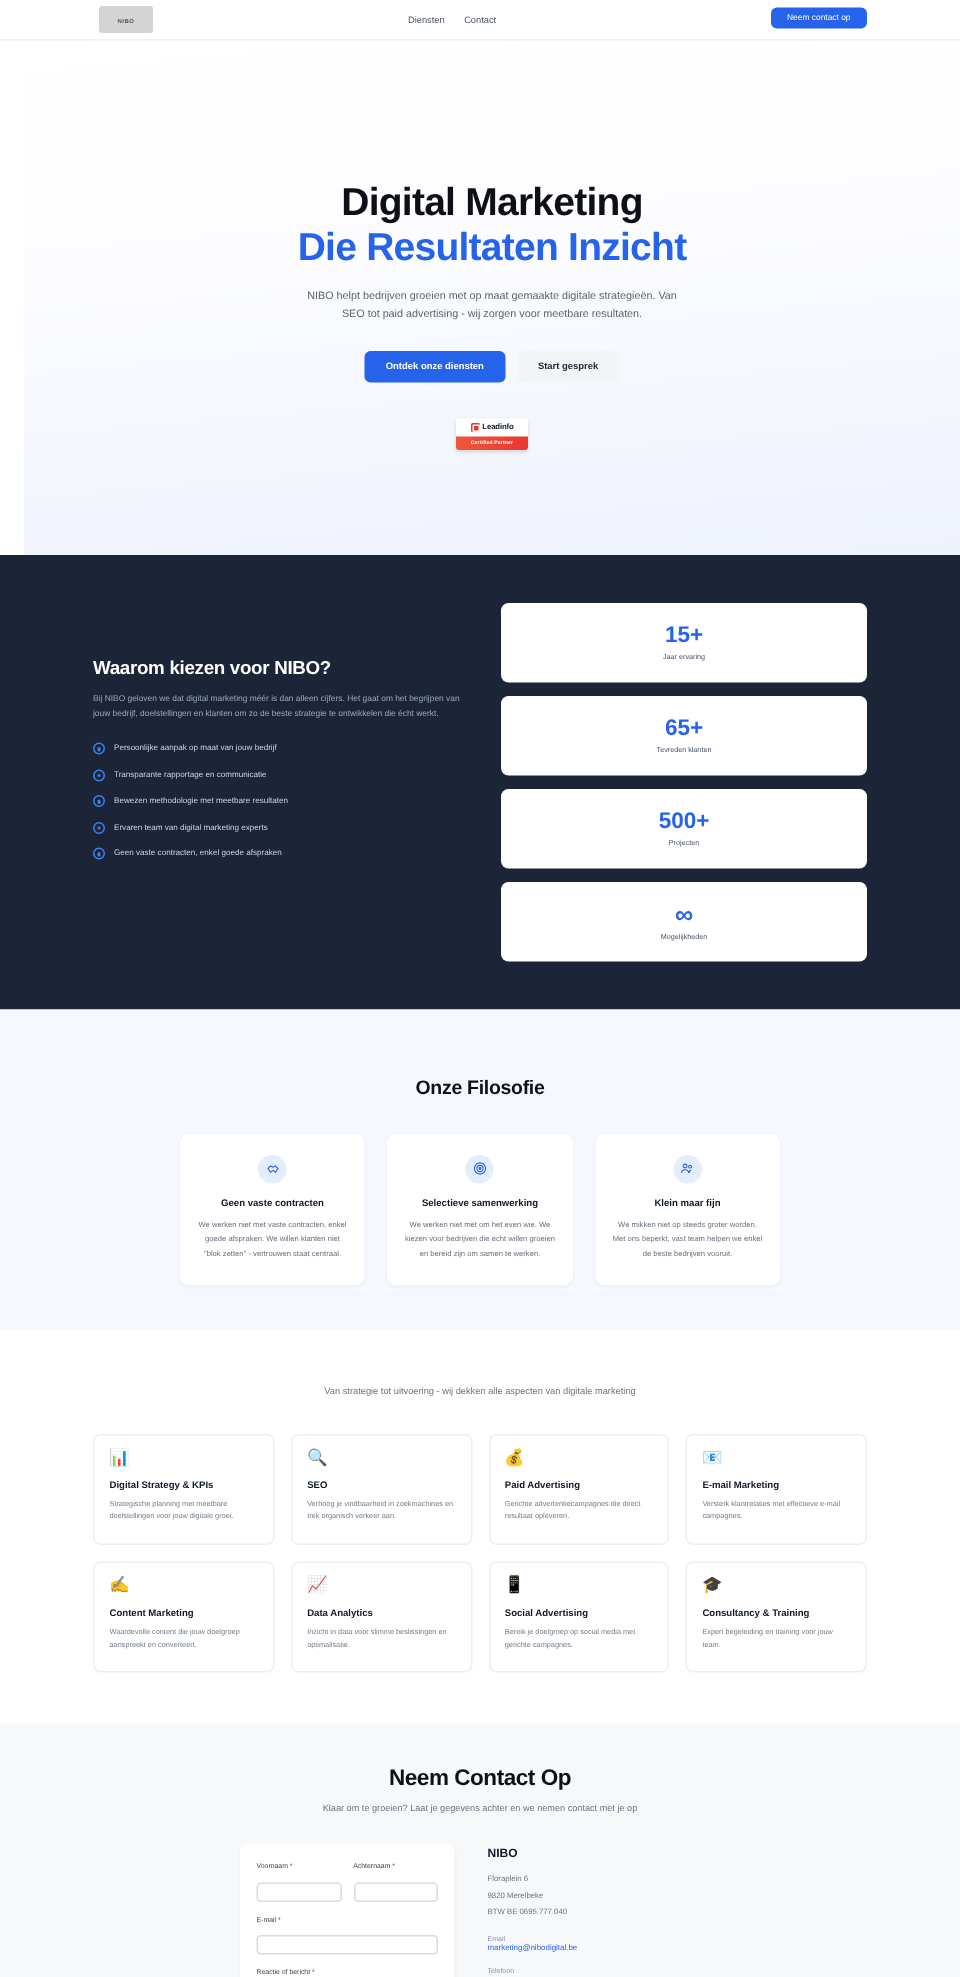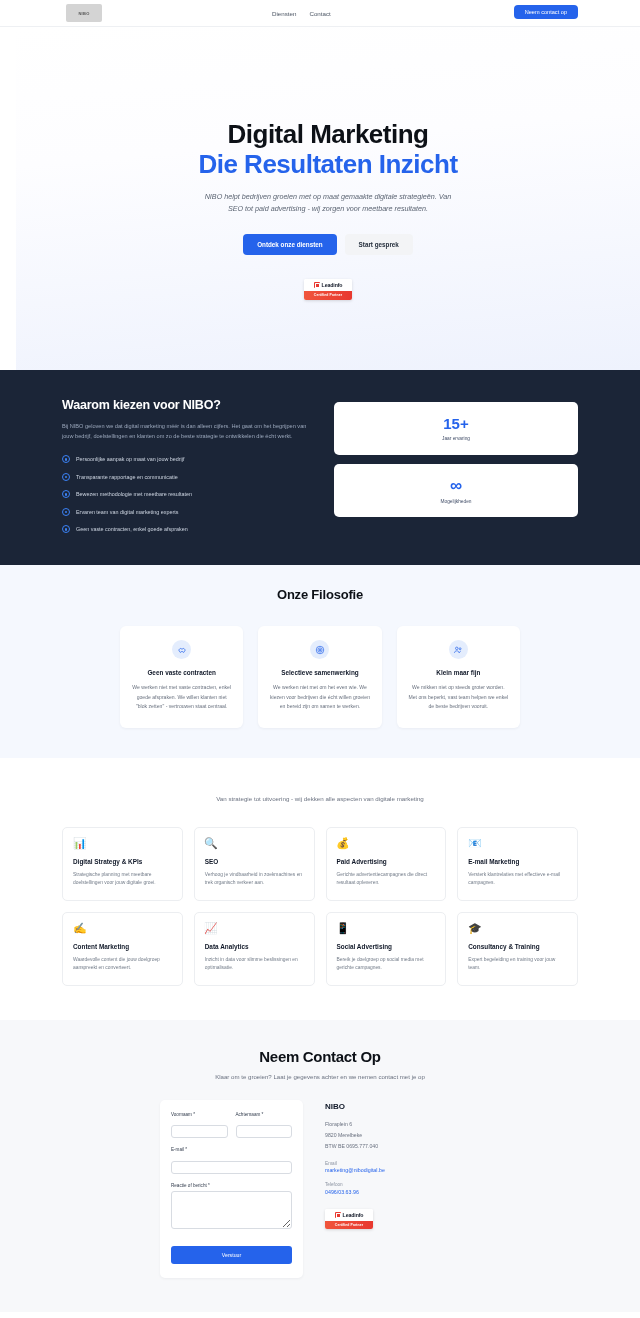--- a/index.html
+++ b/index.html
@@ -36,21 +36,21 @@
 
   
   .hero {
     background:linear-gradient(175deg,#ffffff 0%,#fdfdff 35%,#eef2fd 100%);
     padding:92px 0 70px; text-align:center;margin-left:16px;
   }
   .hero h1 { font-size:26px; font-weight:800; letter-spacing:-.5px; line-height:1.17; color:#0d1117; }
   .hero h1 .accent { color:#2563eb; display:block; }
   .hero p {
     margin:11px auto 0; max-width:258px;
-    font-size:7.2px; line-height:1.75; color:#5b6472;font-style:italic;
+    font-size:7.2px; line-height:1.75; color:#5b6472;
   }
   .hero-btns { margin-top:18px; display:flex; justify-content:center; gap:8px; }
   .btn-primary {
     background:#2563eb; color:#fff; border:none; cursor:pointer;
     font-size:6.3px; font-weight:700; padding:7px 14px; border-radius:4px;
   }
   .btn-secondary {
     background:#f3f4f6; color:#1f2937; border:none; cursor:pointer;
     font-size:6.3px; font-weight:700; padding:7px 14px; border-radius:4px;
   }
@@ -65,42 +65,42 @@
   .leadinfo-bot {
     background:linear-gradient(90deg,#f0553c,#e8382f);
     color:#fff; font-size:3.4px; font-weight:700; text-align:center; padding:2.4px 0;
     letter-spacing:.1px;
   }
 
   
   .why { background:#1b2537; padding:28px 0 32px; }
   .why-inner { width:516px; margin:0 auto; display:flex; gap:26px; }
   .why-left { width:246px; }
-  .why-left h2 { color:#fff; font-size:12.5px; font-weight:800; letter-spacing:-.2px; }
+  .why-left h2 { color:#fff; font-size:12.5px; font-weight:800; letter-spacing:-.2px;margin-top:40px; }
   .why-left .lead { margin-top:9px; font-size:5.6px; line-height:1.85; color:#9aa7bb; }
   .why-list { margin-top:14px; display:flex; flex-direction:column; gap:9.5px; }
   .why-item { display:flex; align-items:center; gap:6px; }
   .check-dot {
     width:8px; height:8px; border-radius:50%;
     border:1px solid #3b82f6; background:#1b2537;
     display:flex; align-items:center; justify-content:center; flex:0 0 auto;
   }
   .check-dot i { width:2.6px; height:2.6px; border-radius:50%; background:#3b82f6; display:block; }
   .why-item span.txt { font-size:5.4px; color:#cdd5e1; }
   .stats { width:244px; display:grid; grid-template-columns:1fr; gap:9px; align-content:start; padding-top:4px; }
   .stat {
     background:#fff; border-radius:5px; height:53px;
     display:flex; flex-direction:column; align-items:center; justify-content:center;
   }
   .stat .num { font-size:15px; font-weight:800; color:#2563eb; line-height:1; }
   .stat .num.inf { font-size:17px; }
   .stat .lbl { margin-top:5px; font-size:4.8px; color:#44506a; }
 
   
-  .philo { background:#f5f8fe; padding:22px 0 30px; }
+  .philo { background:#f5f8fe; padding:44px 0 30px; }
   .philo h2 { text-align:center; font-size:13px; font-weight:800; color:#0d1117; letter-spacing:-.2px; }
   .philo-cards { width:400px; margin:24px auto 0; display:flex; gap:15px; }
   .philo-card {
     flex:1; background:#fff; border-radius:6px; padding:14px 11px 16px;
     text-align:center; box-shadow:0 1px 3px rgba(16,24,40,.05);
   }
   .philo-icon {
     width:19px; height:19px; margin:0 auto; border-radius:50%;
     background:#e4edfd; display:flex; align-items:center; justify-content:center;
   }
@@ -225,20 +225,28 @@
             <span class="txt">Geen vaste contracten, enkel goede afspraken</span>
           </div>
         </div>
       </div>
       <div class="stats">
         <div class="stat">
           <div class="num">15+</div>
           <div class="lbl">Jaar ervaring</div>
         </div>
         <div class="stat">
+          <div class="num">65+</div>
+          <div class="lbl">Tevreden klanten</div>
+        </div>
+        <div class="stat">
+          <div class="num">500+</div>
+          <div class="lbl">Projecten</div>
+        </div>
+        <div class="stat">
           <div class="num inf">∞</div>
           <div class="lbl">Mogelijkheden</div>
         </div>
       </div>
     </div>
   </div>
 
   <div class="philo">
     <h2>Onze Filosofie</h2>
     <div class="philo-cards">

